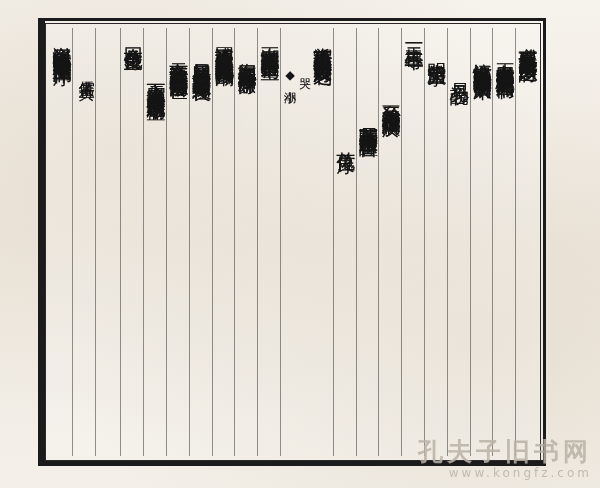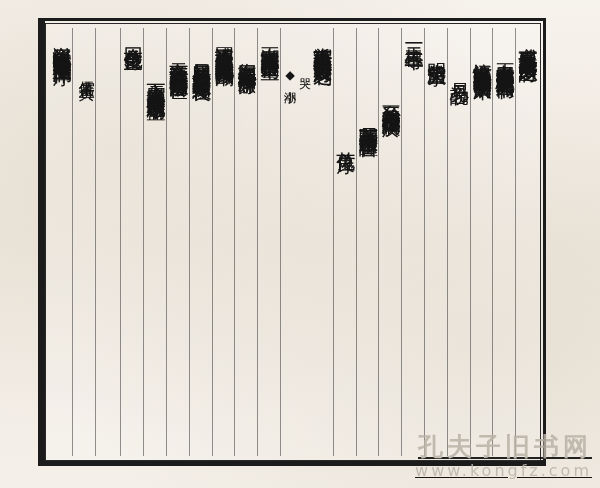--- a/index.html
+++ b/index.html
@@ -109,33 +109,32 @@
     white-space: pre-wrap;
     color: #151515;
   }
   
   #watermark {
     position: absolute;
     right: 8px;
     bottom: 8px;
     text-align: right;
     user-select: none;
-    text-decoration: underline;
   }
   #wm-cn {
     font-size: 25px;
     font-weight: bold;
     color: #b9b2a6;
     letter-spacing: 4px;
     font-family: "DejaVu Sans", sans-serif;
     line-height: 1;
     opacity: 0.85;
   }
   #wm-en {
-    font-size: 16px;
+    font-size: 12px;
     color: #bdb6ab;
     letter-spacing: 3px;
     font-family: "DejaVu Sans", sans-serif;
     margin-top: 2px;
     opacity: 0.9;
   }
   
   .col, .dblcol .half { text-shadow: 0 0 0.5px rgba(0,0,0,0.35); }
 </style>
 </head>

